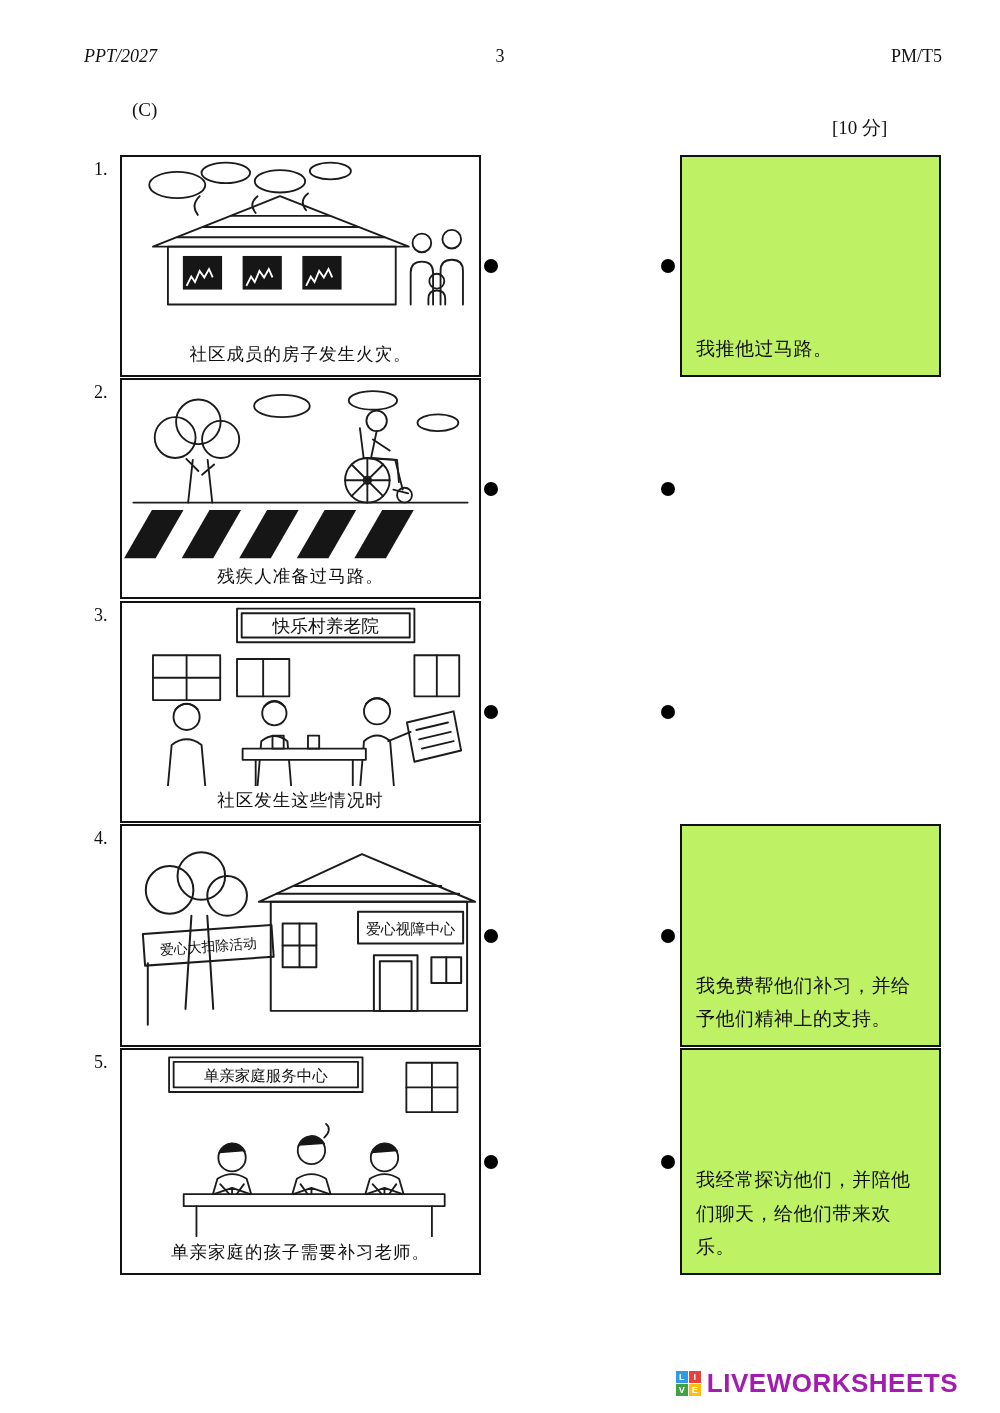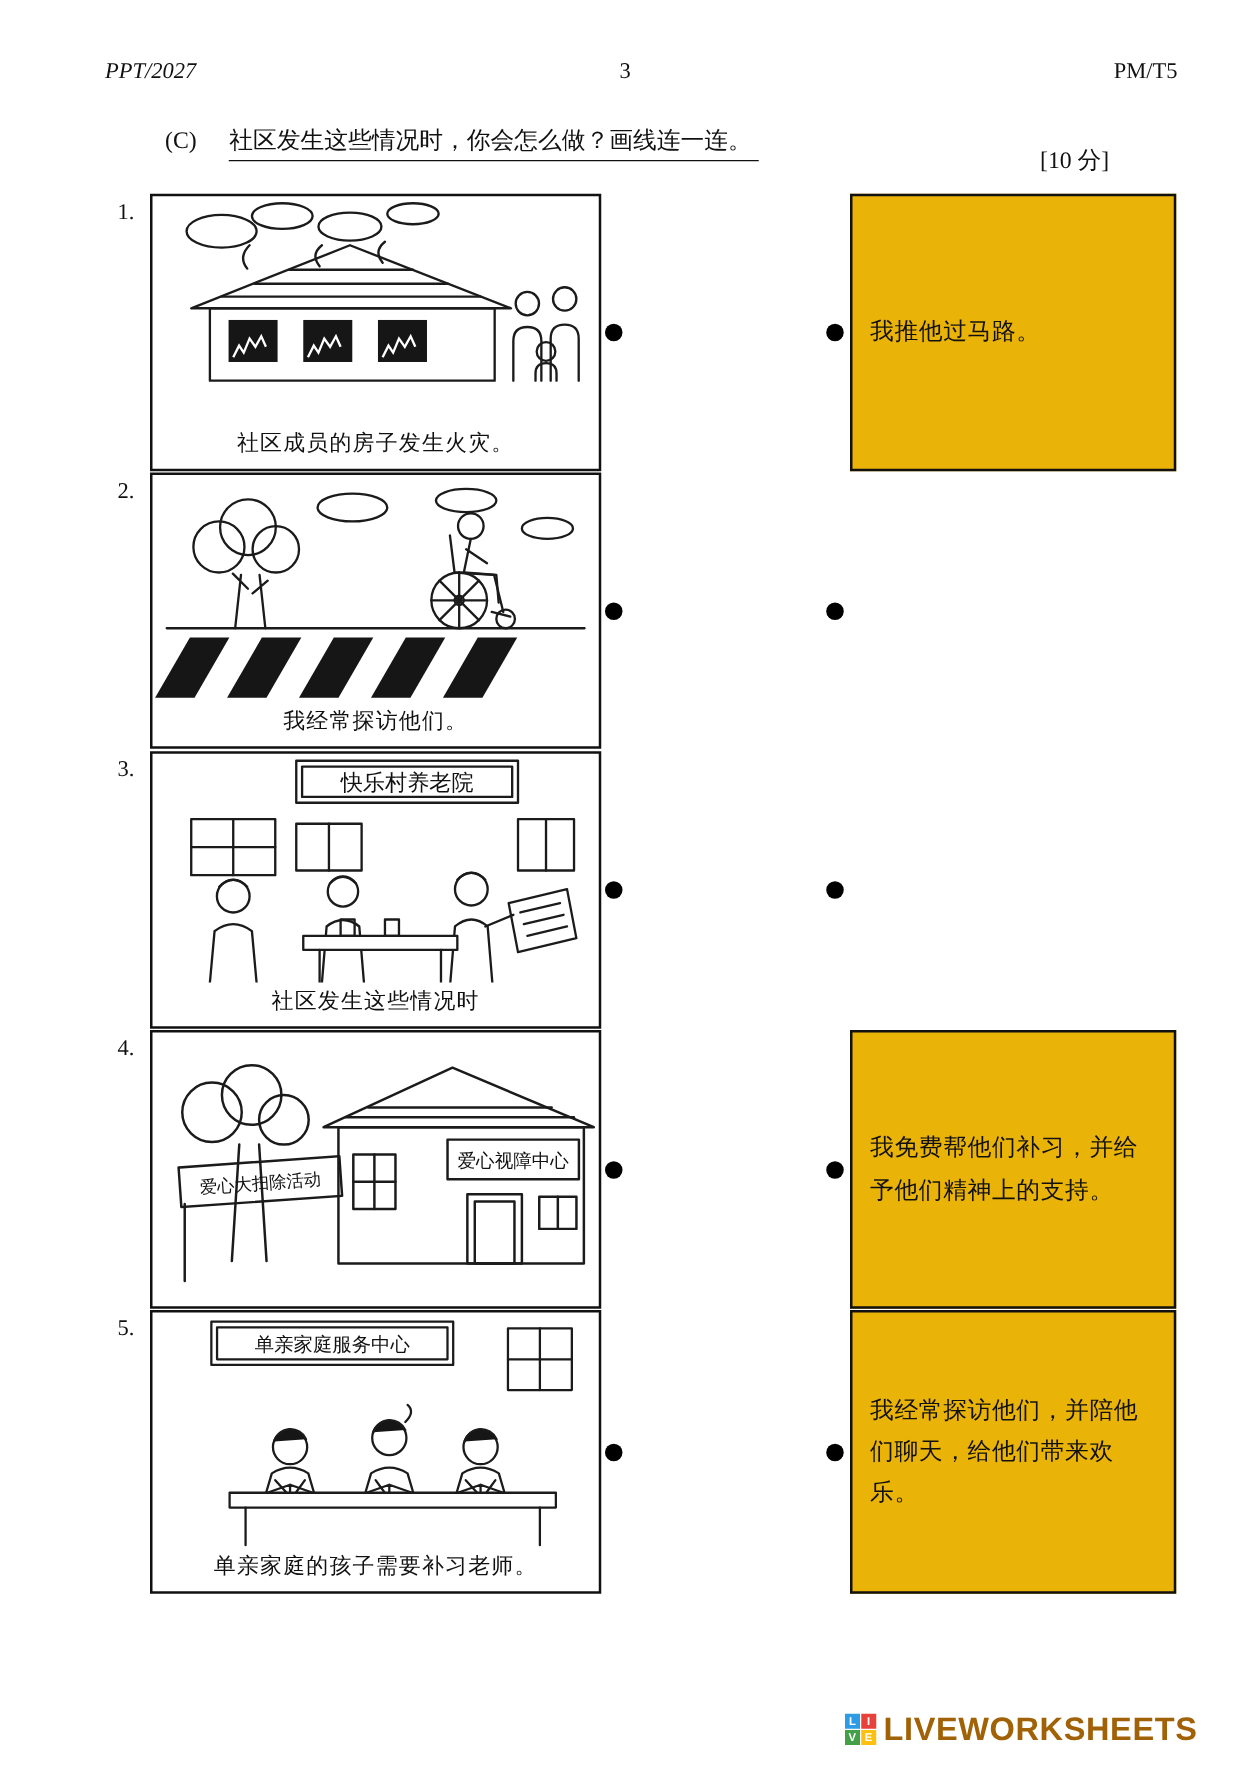--- a/index.html
+++ b/index.html
@@ -31,48 +31,47 @@
           border:2px solid #111; background:#fff; display:flex; flex-direction:column; }
   .lbox svg { flex:1 1 auto; width:100%; display:block; min-height:0; }
   .caption { flex:0 0 auto; text-align:center; font-size:17.5px; padding:2px 8px 9px; letter-spacing:1px; }
 
   .dot { position:absolute; top:50%; transform:translateY(-50%); width:14px; height:14px;
          border-radius:50%; background:#000; cursor:pointer; }
   .dotL { left:484px; }
   .dotR { left:661px; }
 
   .rbox { position:absolute; left:680px; top:0; width:261px; height:100%;
-          border:2px solid #111; background:#eab308; display:flex; align-items:center; padding:10px 14px; }
+          border:2px solid #111; background:#bef264; display:flex; align-items:flex-end; padding:10px 14px; }
   .answer { font-size:19px; line-height:1.75; letter-spacing:0.5px; }
 
   
   .sk { fill:none; stroke:#1b1b1b; stroke-width:2; stroke-linecap:round; stroke-linejoin:round; }
   .svgtxt { font-family:"Liberation Serif", serif; fill:#111; text-anchor:middle; }
 
   
   .footer { position:absolute; right:42px; bottom:14px; display:flex; align-items:center; gap:6px; }
   .logo-grid { width:25px; height:25px; display:grid; grid-template-columns:1fr 1fr; grid-template-rows:1fr 1fr; gap:1px; }
   .logo-grid span { display:flex; align-items:center; justify-content:center;
         font-family:"Liberation Sans", sans-serif; font-weight:bold; font-size:9px; color:#fff; }
   .lg-0 { background:#2e9be6; } .lg-1 { background:#e8413c; }
   .lg-2 { background:#43a047; } .lg-3 { background:#fdc010; }
-  .brand { font-family:"Liberation Sans", sans-serif; font-weight:bold; font-size:26px; color:#a16207; letter-spacing:0.5px; }
+  .brand { font-family:"Liberation Sans", sans-serif; font-weight:bold; font-size:26px; color:#a21caf; letter-spacing:0.5px; }
 </style>
 </head>
 <body>
 
 <div class="page">
 
   <div class="hdr-left">PPT/2027</div>
   <div class="hdr-page">3</div>
   <div class="hdr-right">PM/T5</div>
 
   <div class="question">
     <span>(C)</span>
-    <span class="q-text">社区发生这些情况时，你会怎么做？画线连一连。</span>
   </div>
   <div class="q-marks">[10 分]</div>
 
   <div class="row r1">
     <div class="num">1.</div>
     <div class="lbox">
       <svg viewBox="0 0 360 196">
         <g class="sk">
           <ellipse cx="48" cy="30" rx="30" ry="14"></ellipse>
           <ellipse cx="100" cy="17" rx="26" ry="11"></ellipse>
@@ -143,21 +142,21 @@
           <path d="M262,55 L256,84"></path>
           <path d="M258,64 L276,76"></path>
           <path d="M244,52 L248,84 L282,86 L290,118"></path>
           <path d="M256,84 L284,86 L286,110 M280,118 l16,4"></path>
           <circle cx="252" cy="108" r="24"></circle>
           <circle cx="252" cy="108" r="4"></circle>
           <path d="M252,84 v48 M228,108 h48 M235,91 l34,34 M269,91 l-34,34"></path>
           <circle cx="292" cy="124" r="8"></circle>
         </g>
       </svg>
-      <div class="caption">我经常探访他们。</div>
+      <div class="caption">残疾人准备过马路。</div>
     </div>
     <span class="dot dotL"></span>
     <span class="dot dotR"></span>
   </div>
 
   <div class="row r3">
     <div class="num">3.</div>
     <div class="lbox">
       <svg viewBox="0 0 360 196">
         <g class="sk">

